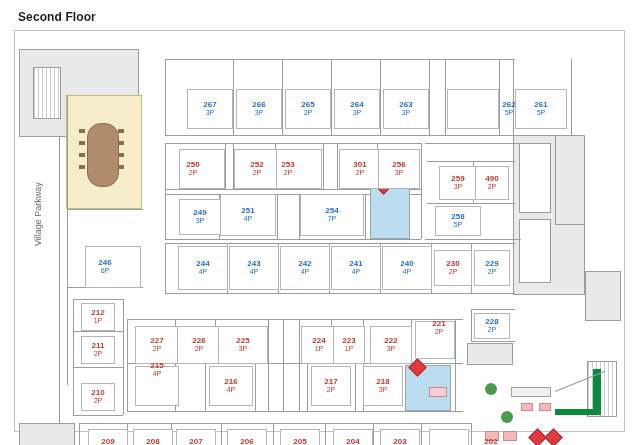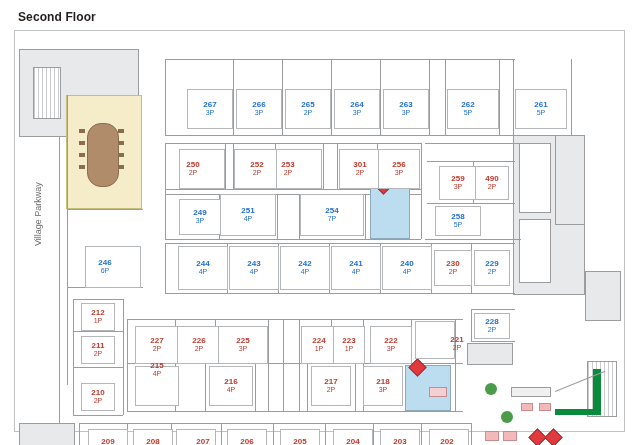--- a/index.html
+++ b/index.html
@@ -190,21 +190,21 @@
       <div class="lbl blue" style="left: 319px; top: 69px; width: 46px;">
         <span class="n">264</span>
         <span class="c">3P</span>
       </div>
       <div class="rm" style="left: 368px; top: 58px; width: 46px; height: 40px; border-color: rgb(180, 183, 186);"></div>
       <div class="lbl blue" style="left: 368px; top: 69px; width: 46px;">
         <span class="n">263</span>
         <span class="c">3P</span>
       </div>
       <div class="rm" style="left: 432px; top: 58px; width: 52px; height: 40px; border-color: rgb(180, 183, 186);"></div>
-      <div class="lbl blue" style="left: 432px; top: 69px; width: 42px;">
+      <div class="lbl blue" style="left: 432px; top: 69px; width: 42px; padding-left: 41px;">
         <span class="n">262</span>
         <span class="c">5P</span>
       </div>
       <div class="rm" style="left: 500px; top: 58px; width: 52px; height: 40px; border-color: rgb(180, 183, 186);"></div>
       <div class="lbl blue" style="left: 500px; top: 69px; width: 52px;">
         <span class="n">261</span>
         <span class="c">5P</span>
       </div>
       <div class="rm" style="left: 164px; top: 118px; width: 46px; height: 40px; border-color: rgb(180, 183, 186);"></div>
       <div class="lbl red" style="left: 164px; top: 129px; width: 28px;">
@@ -345,21 +345,21 @@
       <div class="lbl red" style="left: 318px; top: 305px; width: 32px;">
         <span class="n">223</span>
         <span class="c">1P</span>
       </div>
       <div class="rm" style="left: 355px; top: 295px; width: 42px; height: 38px; border-color: rgb(180, 183, 186);"></div>
       <div class="lbl red" style="left: 355px; top: 305px; width: 42px;">
         <span class="n">222</span>
         <span class="c">3P</span>
       </div>
       <div class="rm" style="left: 400px; top: 290px; width: 40px; height: 38px; border-color: rgb(180, 183, 186);"></div>
-      <div class="lbl red" style="left: 400px; top: 304px; width: 48px; margin-left: 18px;">
+      <div class="lbl red" style="left: 400px; top: 288px; width: 48px;">
         <span class="n">221</span>
         <span class="c">2P</span>
       </div>
       <div class="rm" style="left: 120px; top: 335px; width: 44px; height: 40px; border-color: rgb(180, 183, 186);"></div>
       <div class="lbl red" style="left: 120px; top: 330px; width: 44px;">
         <span class="n">215</span>
         <span class="c">4P</span>
       </div>
       <div class="rm" style="left: 194px; top: 335px; width: 44px; height: 40px; border-color: rgb(180, 183, 186);"></div>
       <div class="lbl red" style="left: 194px; top: 346px; width: 44px;">
@@ -378,38 +378,38 @@
       </div>
       <div class="rm" style="left: 73px; top: 398px; width: 40px; height: 34px; border-color: rgb(180, 183, 186);"></div>
       <div class="lbl red" style="left: 73px; top: 406px; width: 40px;">
         <span class="n">209</span>
       </div>
       <div class="rm" style="left: 118px; top: 398px; width: 40px; height: 34px; border-color: rgb(180, 183, 186);"></div>
       <div class="lbl red" style="left: 118px; top: 406px; width: 40px;">
         <span class="n">208</span>
       </div>
       <div class="rm" style="left: 161px; top: 398px; width: 40px; height: 34px; border-color: rgb(180, 183, 186);"></div>
-      <div class="lbl red" style="left: 161px; top: 406px; width: 40px; margin-left: 7px;">
+      <div class="lbl red" style="left: 161px; top: 406px; width: 40px;">
         <span class="n">207</span>
       </div>
       <div class="rm" style="left: 212px; top: 398px; width: 40px; height: 34px; border-color: rgb(180, 183, 186);"></div>
       <div class="lbl red" style="left: 212px; top: 406px; width: 40px;">
         <span class="n">206</span>
       </div>
       <div class="rm" style="left: 265px; top: 398px; width: 40px; height: 34px; border-color: rgb(180, 183, 186);"></div>
       <div class="lbl red" style="left: 265px; top: 406px; width: 40px;">
         <span class="n">205</span>
       </div>
       <div class="rm" style="left: 318px; top: 398px; width: 40px; height: 34px; border-color: rgb(180, 183, 186);"></div>
       <div class="lbl red" style="left: 318px; top: 406px; width: 40px;">
         <span class="n">204</span>
       </div>
       <div class="rm" style="left: 365px; top: 398px; width: 40px; height: 34px; border-color: rgb(180, 183, 186);"></div>
       <div class="lbl red" style="left: 365px; top: 406px; width: 40px;">
         <span class="n">203</span>
       </div>
       <div class="rm" style="left: 414px; top: 398px; width: 40px; height: 34px; border-color: rgb(180, 183, 186);"></div>
-      <div class="lbl red" style="left: 414px; top: 406px; width: 36px;">
+      <div class="lbl red" style="left: 414px; top: 406px; width: 36px; padding-left: 44px;">
         <span class="n">202</span>
       </div>
     </div>
 
 </div>
 
 </body></html>

